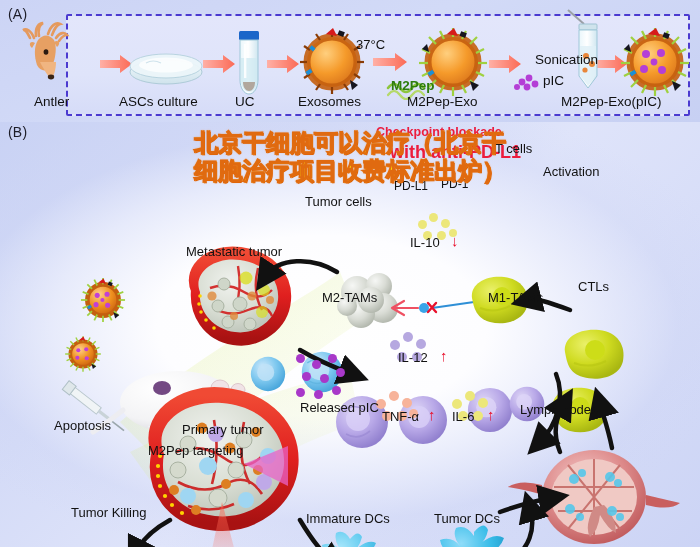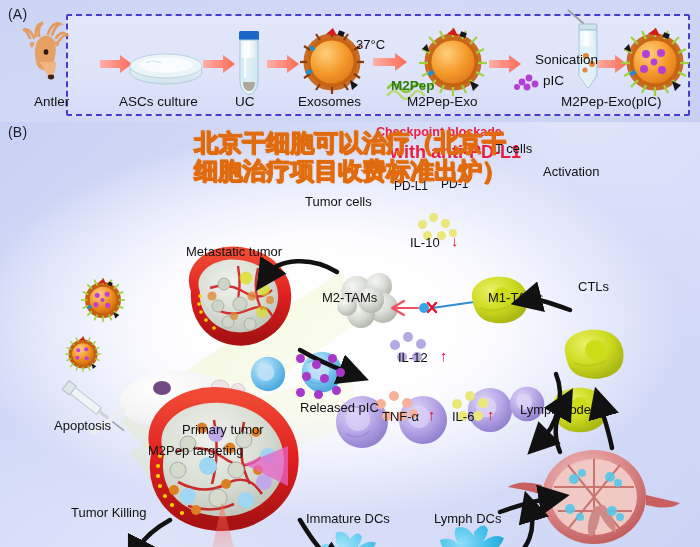--- a/index.html
+++ b/index.html
@@ -770,21 +770,21 @@
 
     <span class="lblB big" style="left:300px;top:278px;">Released pIC</span>
     <span class="lblB big" style="left:520px;top:280px;">Lymph nodes</span>
 
     <span class="lblB big" style="left:54px;top:296px;">Apoptosis</span>
     <span class="lblB big" style="left:182px;top:300px;">Primary tumor</span>
     <span class="lblB big" style="left:148px;top:321px;">M2Pep targeting</span>
 
     <span class="lblB big" style="left:71px;top:383px;">Tumor Killing</span>
     <span class="lblB big" style="left:306px;top:389px;text-align:right;">Immature DCs</span>
-    <span class="lblB big" style="left:434px;top:389px;">Lymph DCs</span>
+    <span class="lblB big" style="left:434px;top:389px;">Tumor DCs</span>
 
     <span class="lblB big" style="left:410px;top:113px;">IL-10</span>
     <span class="lblB big red" style="left:451px;top:110px;font-weight:bold;font-size:15px;">↓</span>
 
     <span class="lblB big" style="left:398px;top:228px;">IL-12</span>
     <span class="lblB big red" style="left:440px;top:225px;font-weight:bold;font-size:15px;">↑</span>
 
     <span class="lblB big" style="left:382px;top:287px;">TNF-α</span>
     <span class="lblB big red" style="left:428px;top:284px;font-weight:bold;font-size:15px;">↑</span>
 

